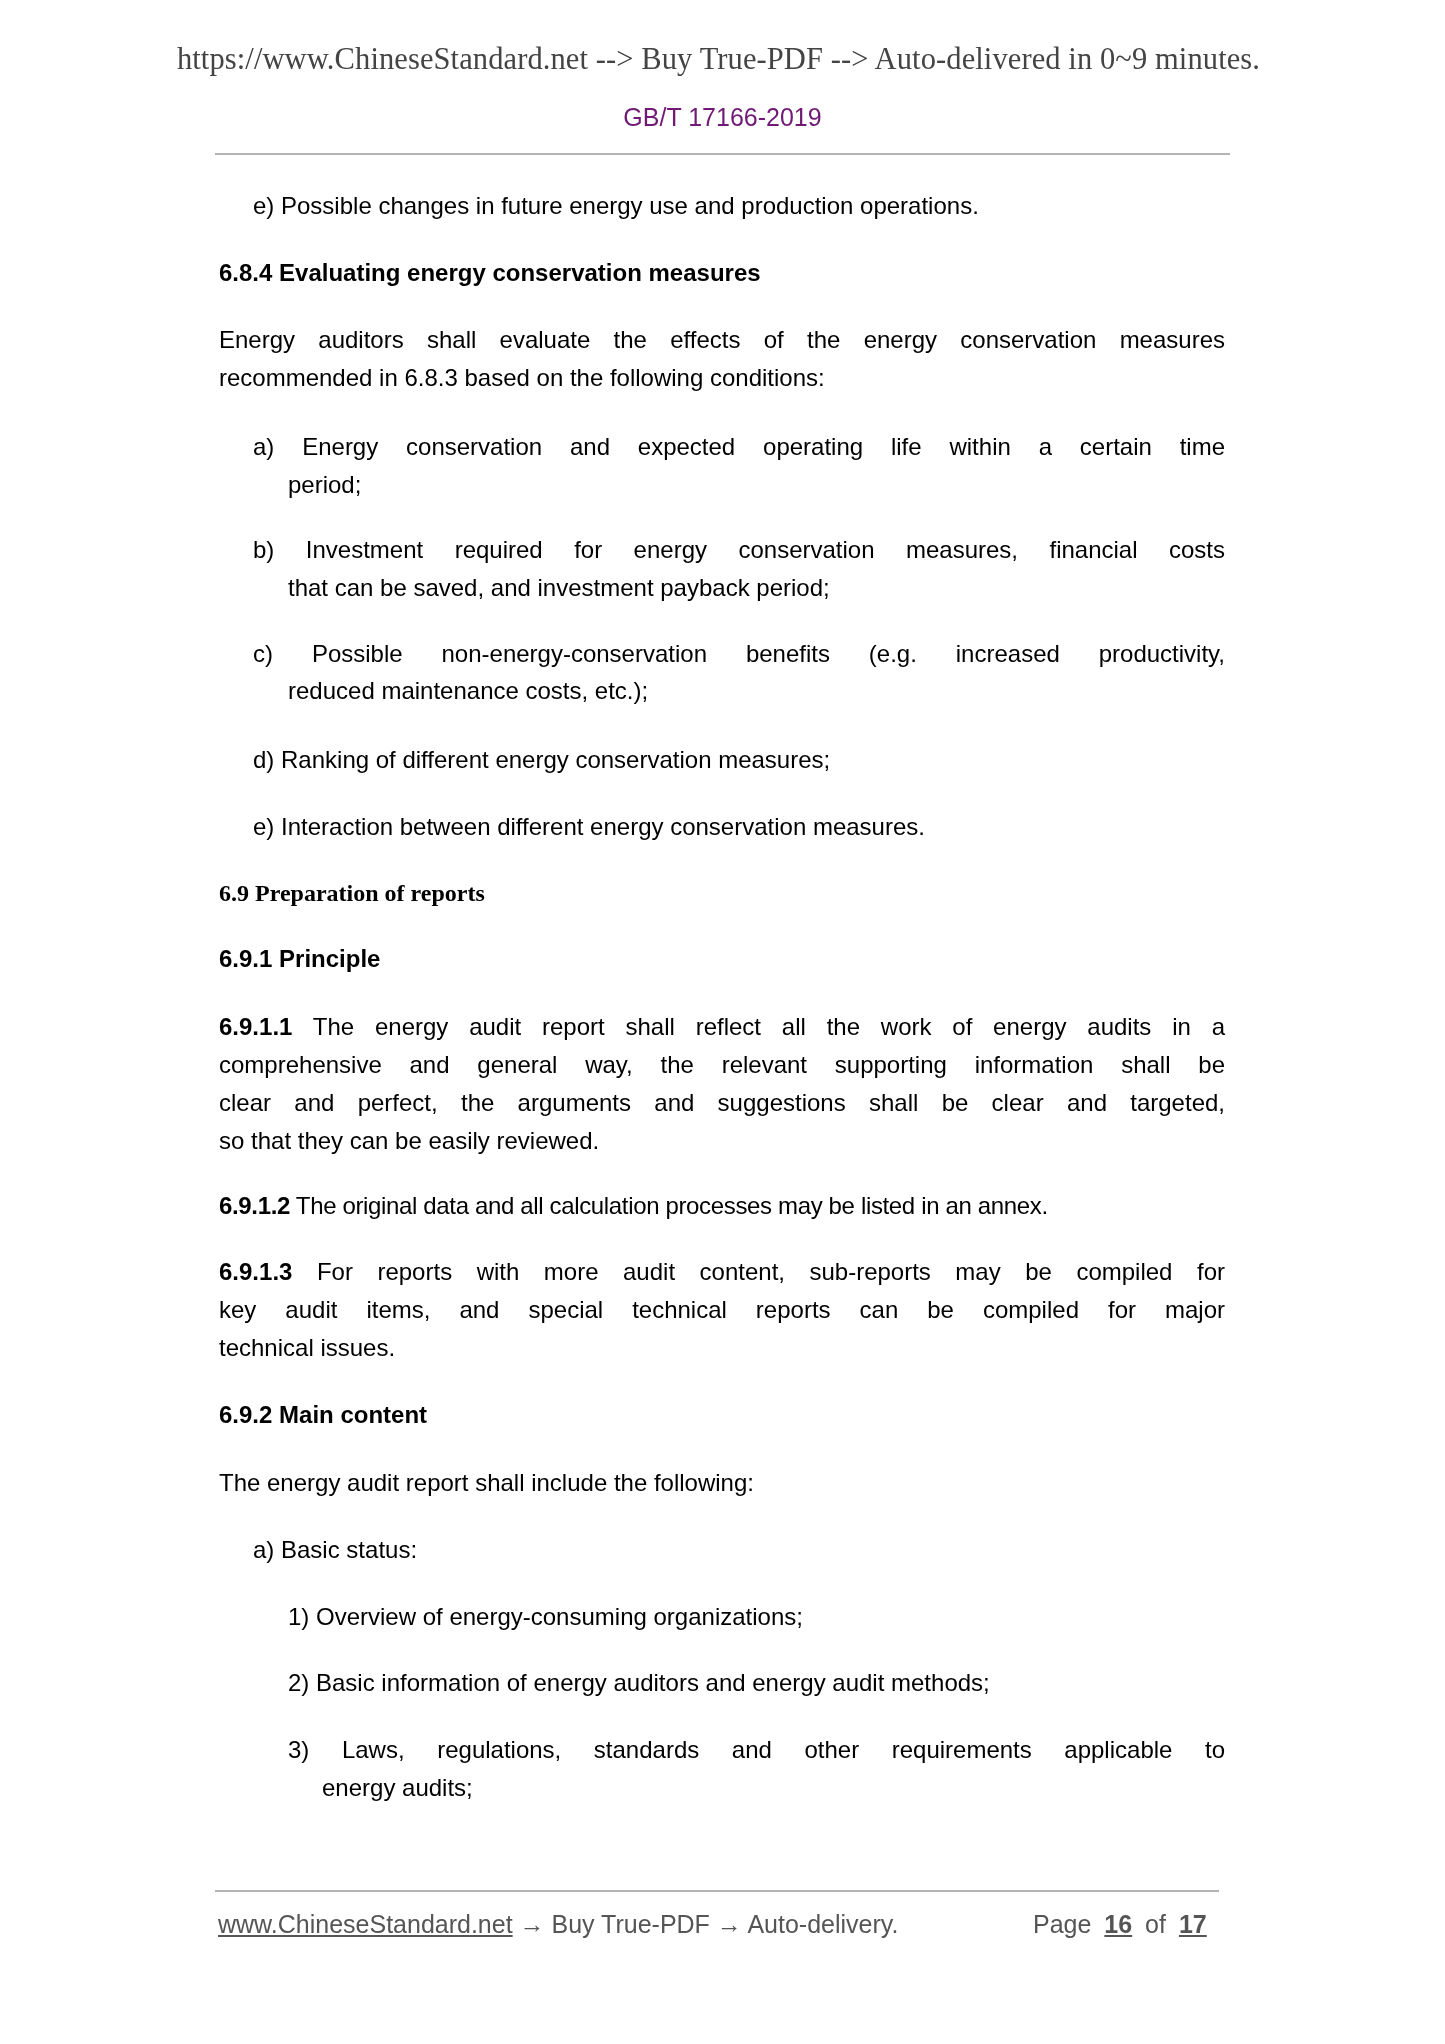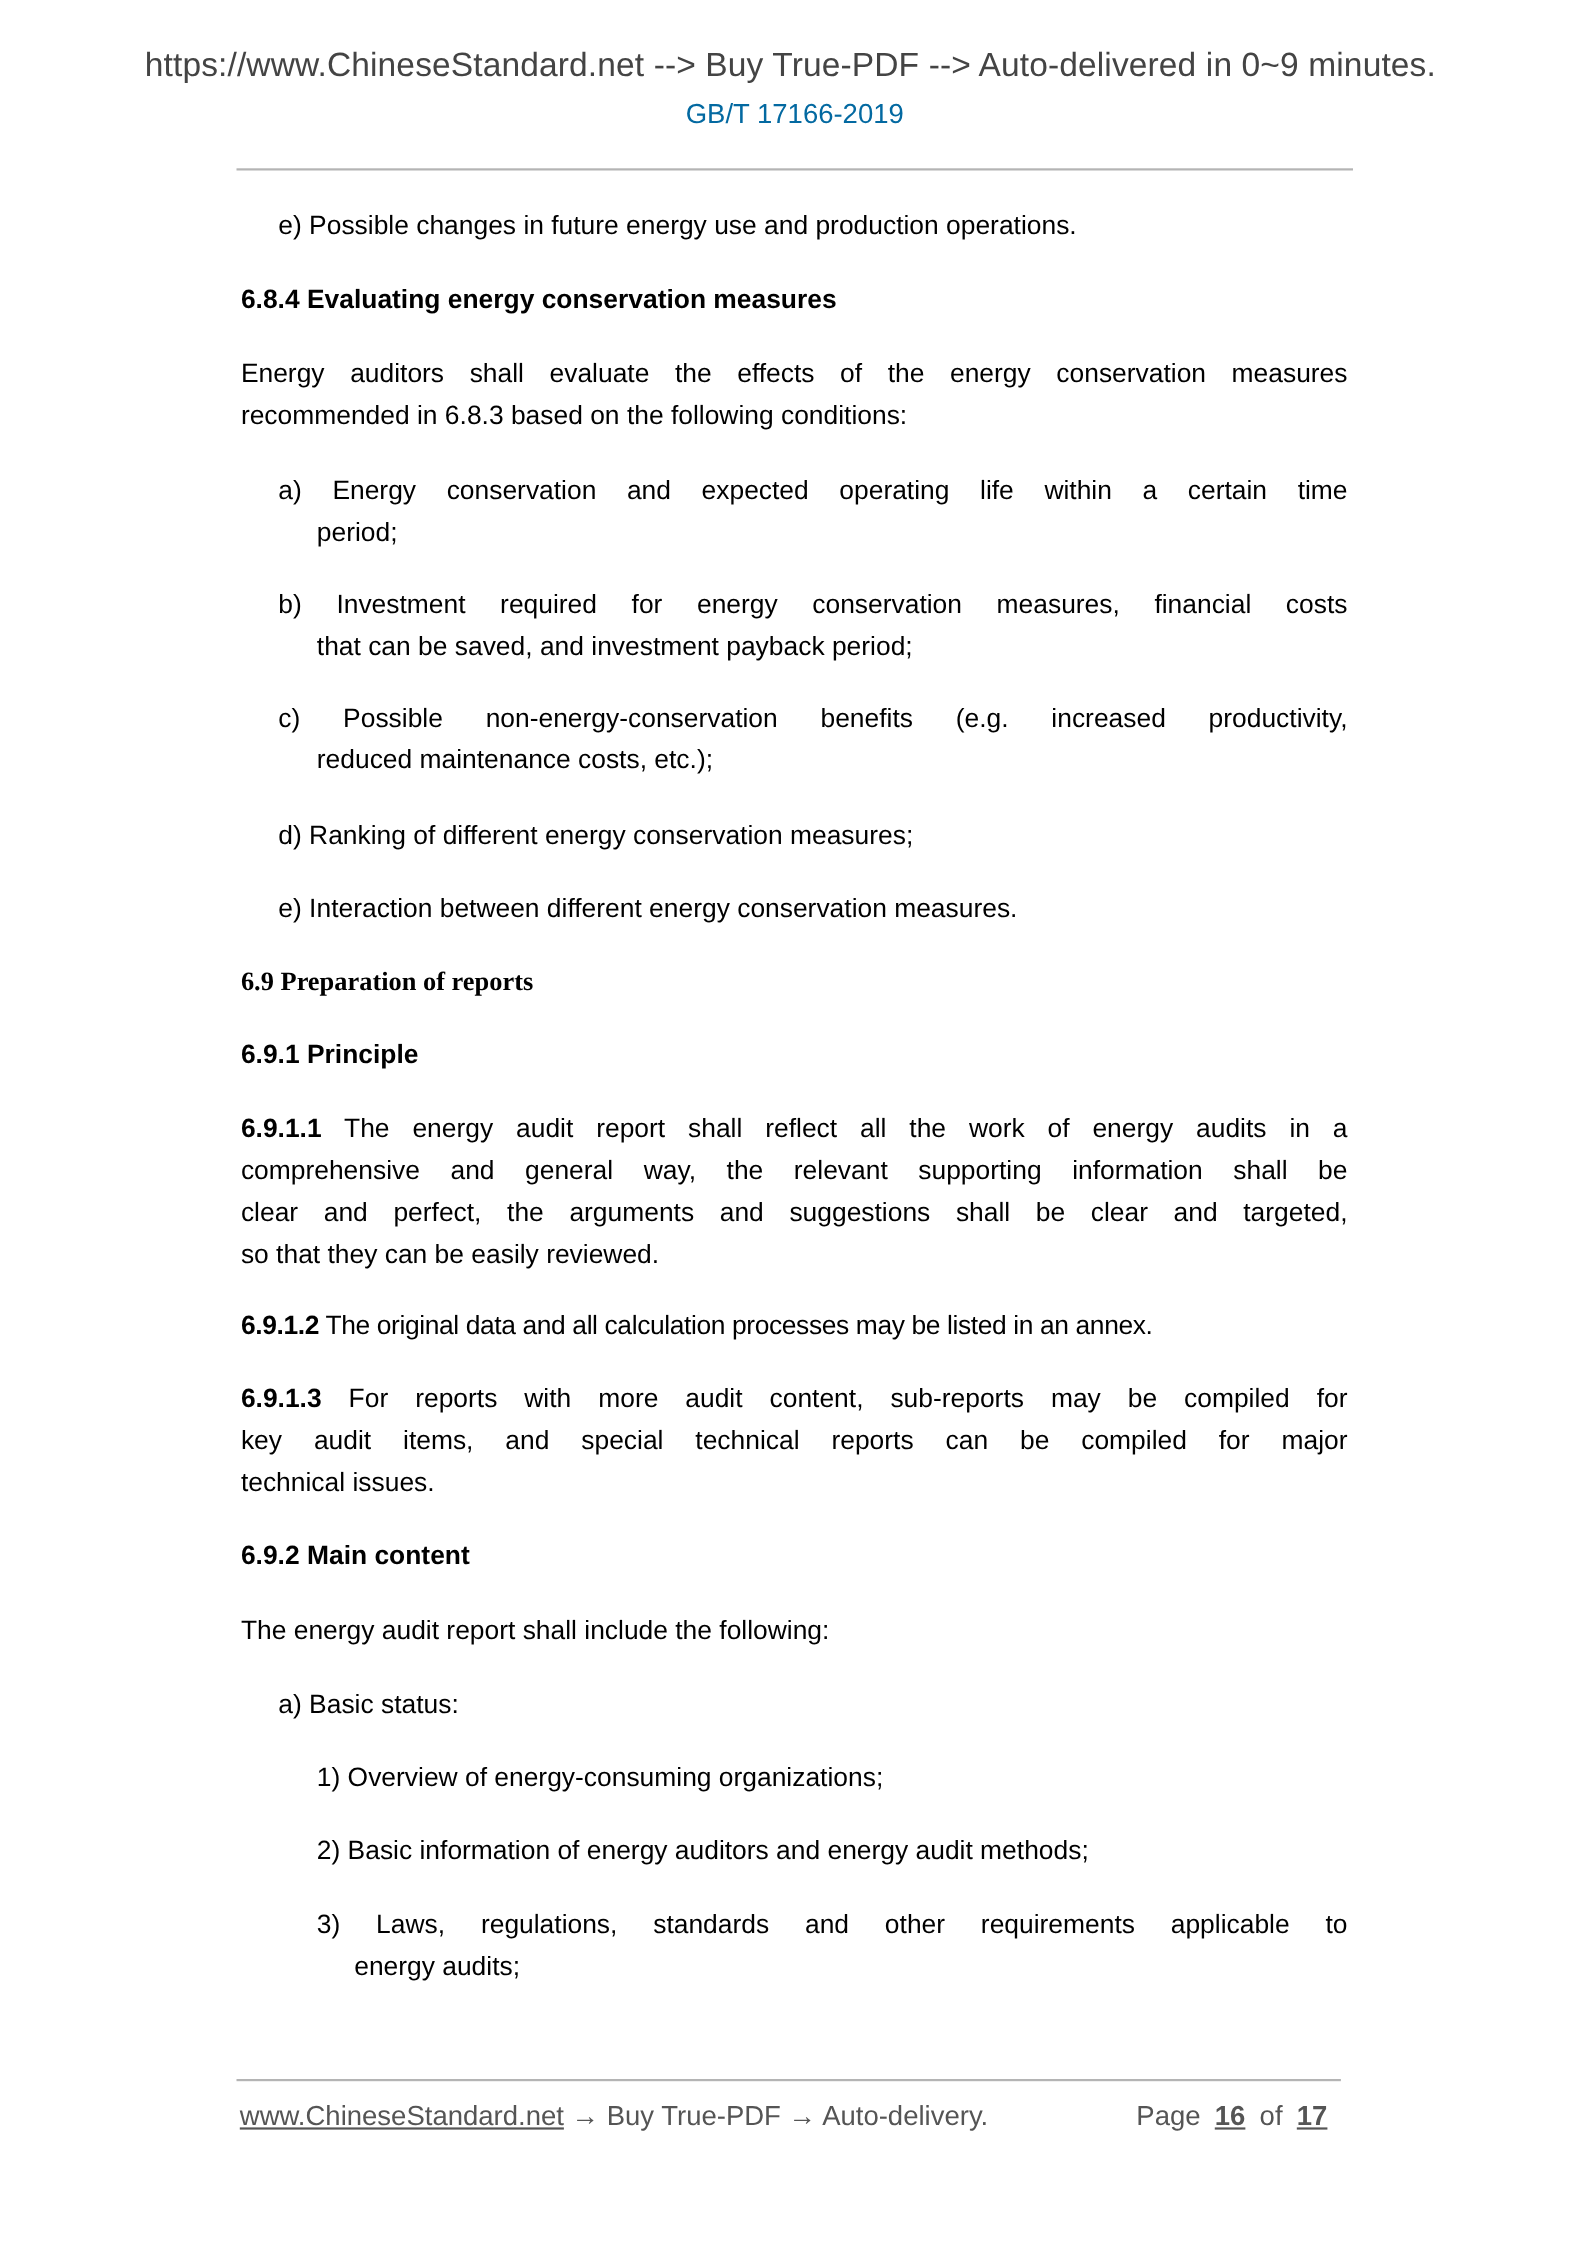--- a/index.html
+++ b/index.html
@@ -18,29 +18,30 @@
     .banner {
       position: absolute;
       left: 0;
       width: 1437px;
       top: 42px;
       text-align: center;
       font-size: 30.5px;
       color: #444;
       white-space: nowrap;
       letter-spacing: 0.1px;
+      font-family: Liberation Serif, serif;
     }
     .doc-code {
       position: absolute;
       left: 0;
       width: 1445px;
-      top: 90px;
+      top: 103px;
       text-align: center;
       font-size: 25px;
-      color: #0369a1;
+      color: #701a75;
     }
     .rule {
       position: absolute;
       height: 0;
       border-top: 2px solid #b4b4b4;
     }
     .rule.top { left: 215px; width: 1015px; top: 153px; }
     .rule.bottom { left: 215px; width: 1004px; top: 1890px; }
 
     .body-text {

